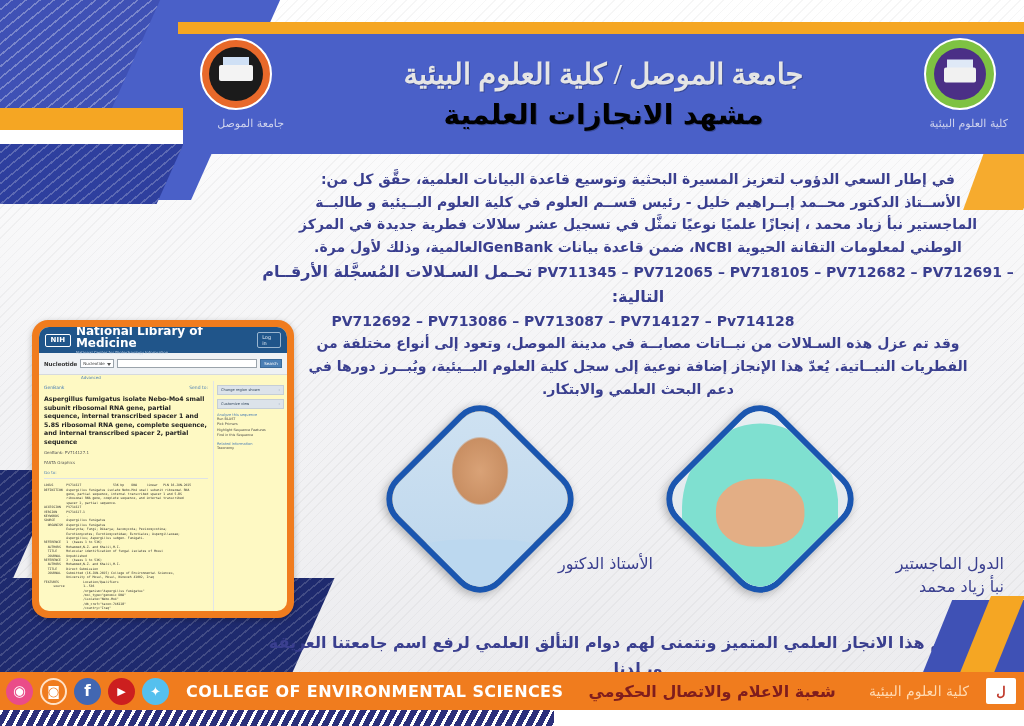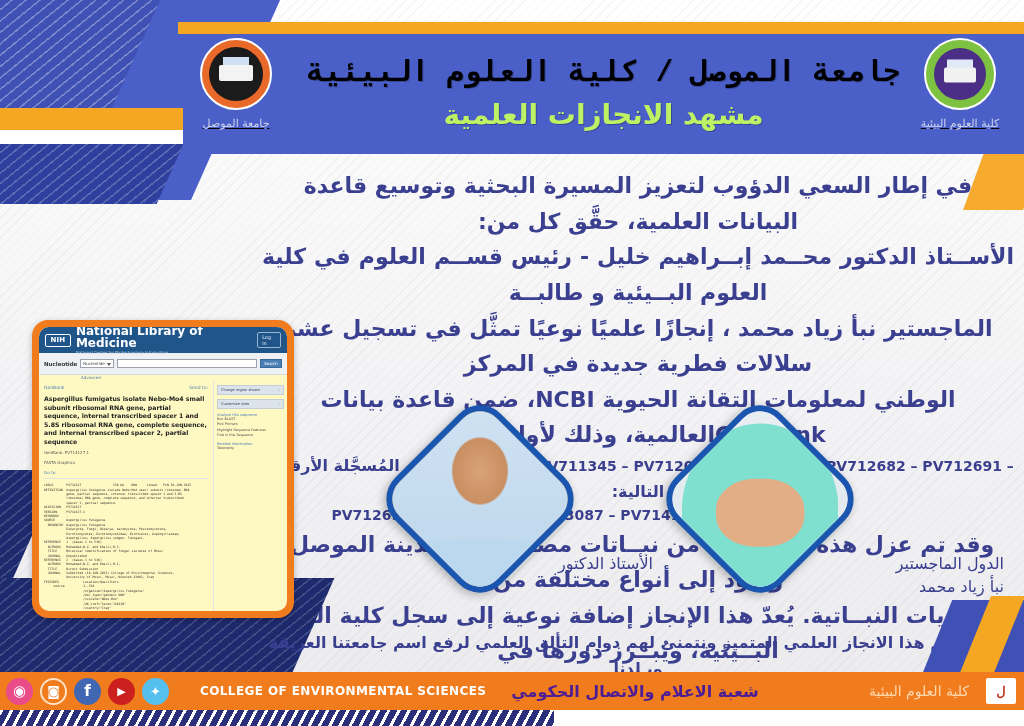--- a/index.html
+++ b/index.html
@@ -56,32 +56,32 @@
     position:absolute; left:178px; top:22px; width:846px; height:12px;
     background:#f5a623;
   }
   .hdr {
     position:absolute; left:183px; top:34px; width:841px; height:120px;
     background:#4a60c8;
     display:flex; align-items:center; justify-content:center;
   }
   .hdr-titles { text-align:center; width:100%; padding:0 110px; direction:rtl; }
   .hdr-line1 {
-    color:#000000; font-size:29px; font-weight:bold; letter-spacing:.5px;
-    font-family:Liberation Mono, monospace; line-height:1.18;
+    color:#e5e5e5; font-size:29px; font-weight:bold; letter-spacing:.5px;
+    font-family:Liberation Serif, serif; line-height:1.18;
     text-shadow: 1px 1px 0 rgba(0,0,0,.25);
     text-align: center;
   }
   .hdr-line2 {
-    color:#bef264; font-size:28px; font-weight:bold; margin-top:6px;
+    color:#000000; font-size:28px; font-weight:bold; margin-top:6px;
     line-height:1.18; text-shadow: 1px 1px 0 rgba(0,0,0,.25);
   }
 
   
-  .logo-box { position:absolute; width:96px; text-align:center;text-decoration:underline; }
+  .logo-box { position:absolute; width:96px; text-align:right; }
   .logo-left  { left:188px; top:34px; }
   .logo-right { left:912px; top:34px; }
   .seal { width:72px; height:72px; border-radius:50%; margin:4px auto 0; position:relative; }
   .seal-mosul { background:#e8692a; border:2px solid #fff; }
   .seal-mosul::before{
     content:""; position:absolute; inset:7px; border-radius:50%;
     background:#1b1b1b;
   }
   .seal-mosul::after{
     content:""; position:absolute; left:50%; top:48%; transform:translate(-50%,-50%);
@@ -112,21 +112,21 @@
     position:absolute; right:-10px; top:150px; width:60px; height:60px;
     background:#f5a623; transform:skewX(-20deg); opacity:.95;
   }
 
   
   .body-text {
     position:absolute; left:262px; top:168px; width:752px;
     direction:rtl; text-align:center; color:#3a3f8f;
   }
   .bt-line {
-    font-size:22px; font-weight:bold; line-height:1.62;
+    font-size:14px; font-weight:bold; line-height:1.62;
     color:#3a3f8f; font-family:"DejaVu Sans", sans-serif;
   }
   .bt-line.just { text-align:justify; text-align-last:center; }
   .acc-line {
     font-size:14px; font-weight:bold; color:#3a3f8f; line-height:1.6;
     direction:rtl;
   }
   .acc-line .nums { direction:ltr; unicode-bidi:embed; display:inline-block; }
   .acc-line2 { text-align:center; padding-right:150px; }
 
@@ -294,25 +294,25 @@
     display:flex; align-items:center; justify-content:center;
     font-size:15px; font-weight:bold; color:#fff; flex:0 0 auto;
     font-family:"DejaVu Sans", sans-serif;
   }
   .soc-dribbble { background:#ea4c89; }
   .soc-instagram { background:#f07c1e; border:2px solid #ffe2c6; font-size:13px; }
   .soc-facebook { background:#4267b2; }
   .soc-youtube { background:#cc1f1f; font-size:11px; }
   .soc-twitter { background:#55c0ee; font-size:13px; }
   .footer-en {
-    color:#ffffff; font-size:12px; font-weight:bold; letter-spacing:.4px;
-    margin-left:24px; white-space:nowrap;
+    color:#ffffff; font-size:16px; font-weight:bold; letter-spacing:.4px;
+    margin-left:10px; white-space:nowrap;
   }
   .footer-ar {
-    color:#4c1d95; font-size:16px; font-weight:bold; direction:rtl;
+    color:#7f1d1d; font-size:16px; font-weight:bold; direction:rtl;
     margin-left:18px; white-space:nowrap;
   }
   .footer-seal-ar {
     margin-left:auto; color:#ffd9b0; font-size:14px; direction:rtl;
     font-family:"DejaVu Serif", serif; white-space:nowrap;
   }
   .footer-logo {
     width:30px; height:26px; background:#ffffff; margin-left:10px; margin-right:2px;
     display:flex; align-items:center; justify-content:center;
     color:#c0392b; font-size:13px; font-weight:bold; border-radius:2px;

